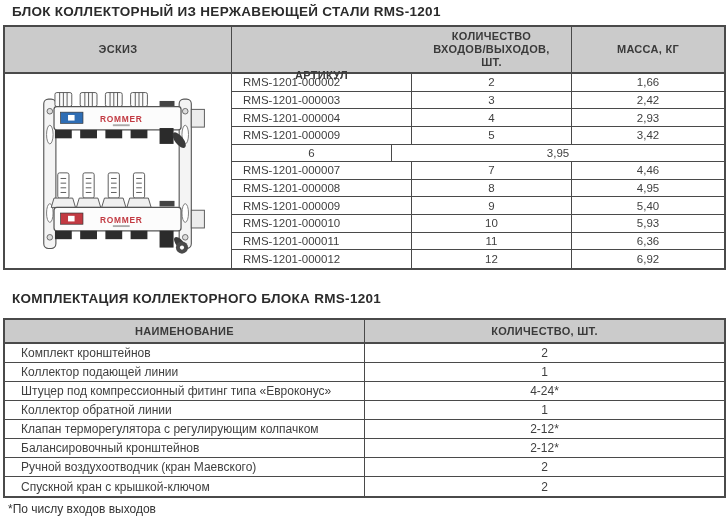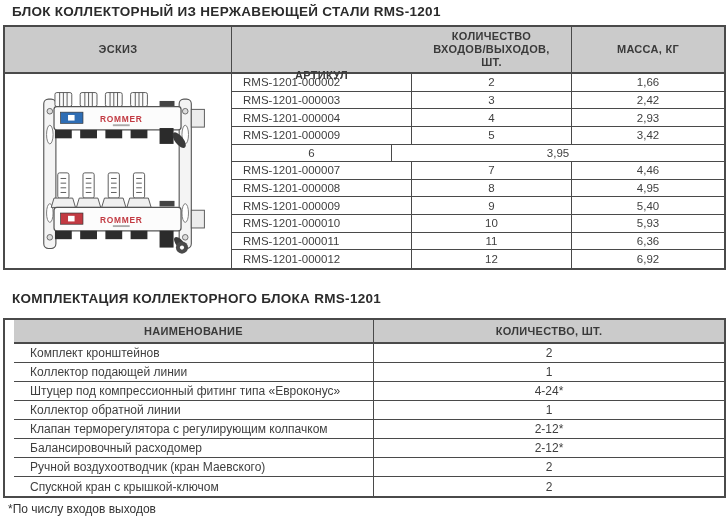--- a/index.html
+++ b/index.html
@@ -36,21 +36,21 @@
   .sketch-cell svg { width:212px; height:182px; }
   .t1-rows { flex:1; display:grid; grid-auto-rows:1fr; }
   .t1-row { display:flex; border-bottom:1px solid var(--border,#4a4a4a); }
   .t1-row:last-child { border-bottom:none; }
   .cell { display:flex; align-items:center; font-size:11.5px; color:#3f3f3f; }
   .cell-art { width:180px; flex:none; padding-left:11px; border-right:1px solid var(--border,#4a4a4a); }
   .cell-qty { width:160px; flex:none; justify-content:center; border-right:1px solid var(--border,#4a4a4a); }
   .cell-mass { flex:1; justify-content:center; }
 
   
-  #table2 { top:318px; width:723px; height:180px; display:flex; flex-direction:column;padding-left:9px; }
+  #table2 { top:318px; width:723px; height:180px; display:flex; flex-direction:column; }
   .t2-head { display:flex; height:24px; background:var(--header_bg,#cccccc); border-bottom:2px solid var(--border,#4a4a4a); flex:none; }
   .t2-head .hcell { padding:0 8px; }
   .w-name { width:360px; flex:none; }
   .w-cqty { flex:1; }
   .t2-rows { flex:1; display:grid; grid-auto-rows:1fr; }
   .t2-row { display:flex; border-bottom:1px solid var(--border,#4a4a4a); }
   .t2-row:last-child { border-bottom:none; }
   .cell-name { width:360px; flex:none; padding-left:16px; border-right:1px solid var(--border,#4a4a4a); font-size:12px; }
   .cell-cqty { flex:1; justify-content:center; font-size:12px; }
 
@@ -286,21 +286,21 @@
       </div>
         <div class="t2-row">
         <div class="cell cell-name">Коллектор обратной линии</div>
         <div class="cell cell-cqty">1</div>
       </div>
         <div class="t2-row">
         <div class="cell cell-name">Клапан терморегулятора с регулирующим колпачком</div>
         <div class="cell cell-cqty">2-12*</div>
       </div>
         <div class="t2-row">
-        <div class="cell cell-name">Балансировочный расходомер</div>
+        <div class="cell cell-name">Балансировочный кронштейнов</div>
         <div class="cell cell-cqty">2-12*</div>
       </div>
         <div class="t2-row">
         <div class="cell cell-name">Ручной воздухоотводчик (кран Маевского)</div>
         <div class="cell cell-cqty">2</div>
       </div>
         <div class="t2-row">
         <div class="cell cell-name">Спускной кран с крышкой-ключом</div>
         <div class="cell cell-cqty">2</div>
       </div>

